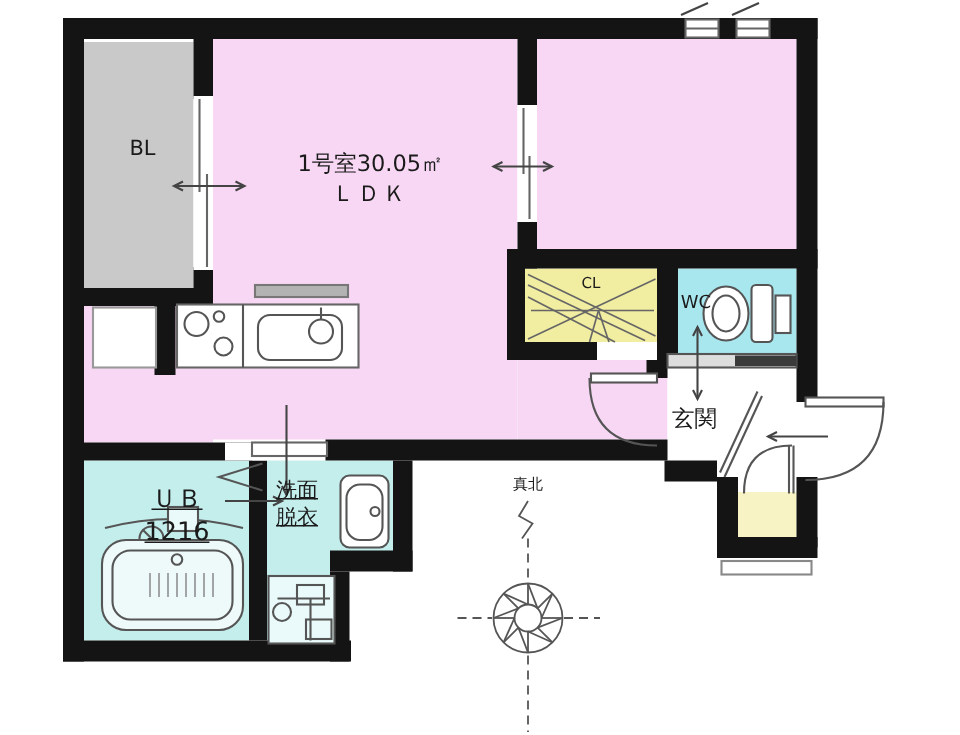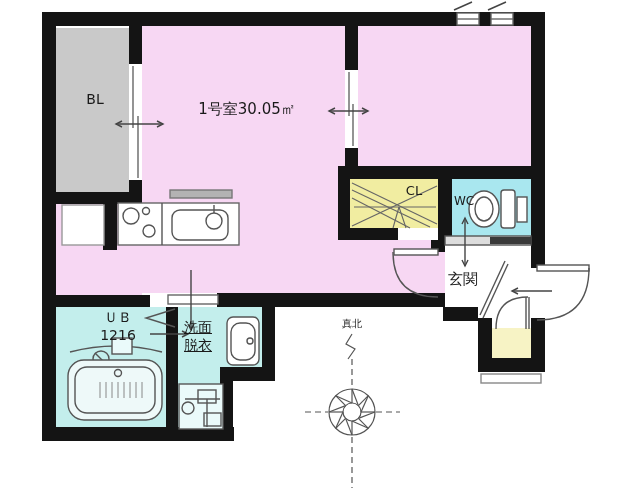--- a/index.html
+++ b/index.html
@@ -237,38 +237,39 @@
       </g>
     </g>
   </svg>
 
   <div class="lbl" style="left:60px;top:90px;width:70px;font-size:14px;">
     <div>BL</div>
   </div>
 
   <div class="lbl" style="left:147px;top:100px;width:200px;font-size:15px;">
     <div>1号室30.05㎡</div>
+    <div style="letter-spacing:2px;">ＬＤＫ</div>
   </div>
 
   <div class="lbl" style="left:380px;top:82px;width:120px;font-size:15px;">
   </div>
 
-  <div class="lbl" style="left:396px;top:183px;width:36px;font-size:13px;">
+  <div class="lbl" style="left:376px;top:183px;width:36px;font-size:10px;">
     <div>CL</div>
   </div>
 
   <div class="lbl" style="left:447px;top:194px;width:34px;font-size:12px;">
     <div>WC</div>
   </div>
 
   <div class="lbl" style="left:436px;top:270px;width:54px;font-size:15px;">
     <div>玄関</div>
   </div>
 
-  <div class="lbl" style="left:88px;top:308px;width:60px;font-size:14px;">
+  <div class="lbl" style="left:88px;top:322px;width:60px;font-size:17px;text-decoration:underline;">
     <div>ＵＢ</div>
     <div>1216</div>
   </div>
 
   <div class="lbl" style="left:172px;top:318px;width:52px;font-size:14px;text-decoration:underline;">
     <div>洗面</div>
     <div>脱衣</div>
   </div>
 
   <div class="lbl" style="left:332px;top:317px;width:40px;font-size:10px;font-weight:normal;">

